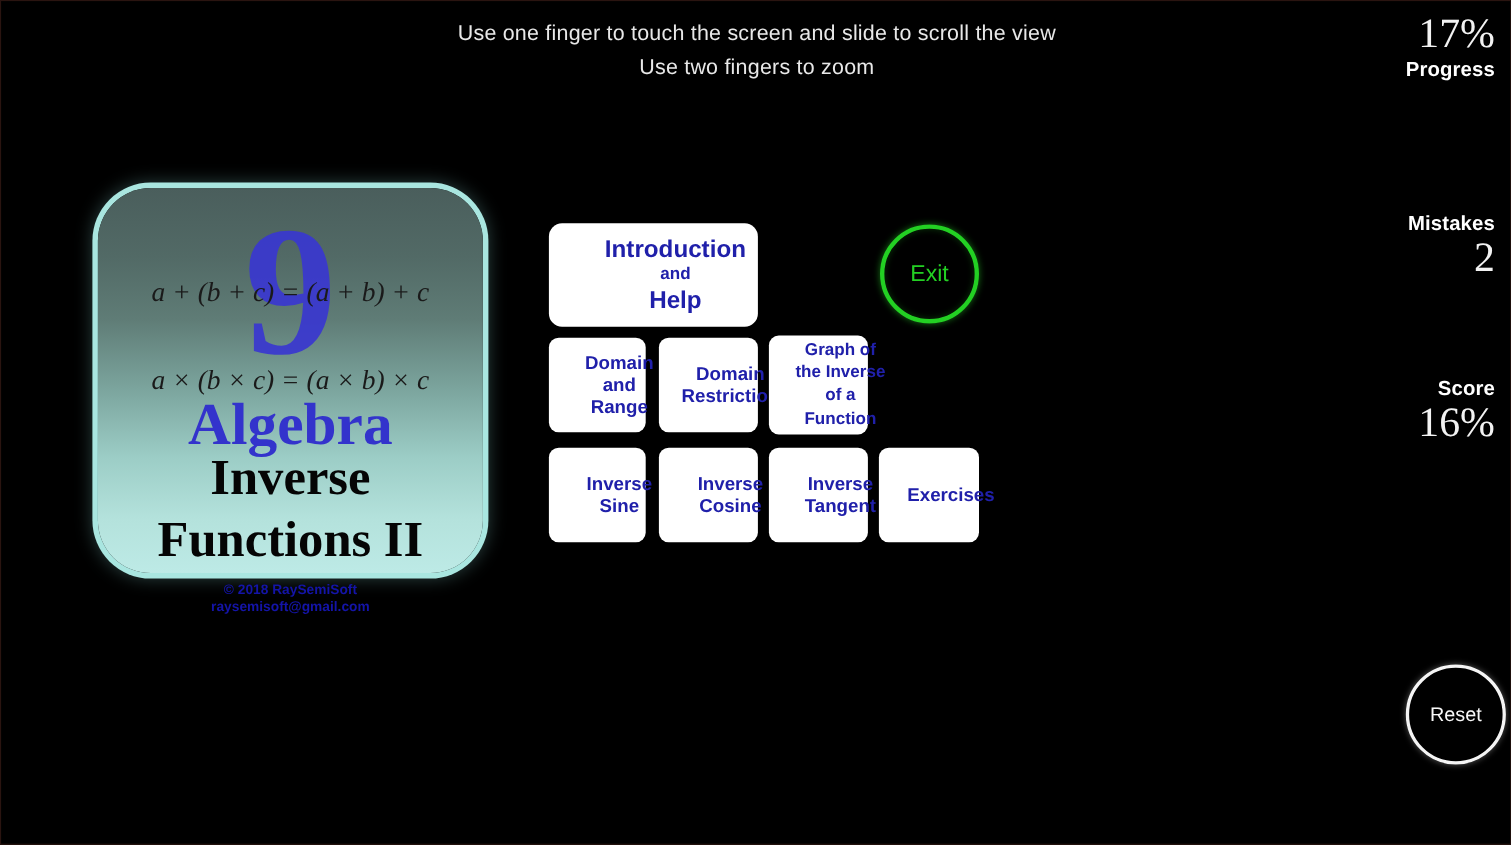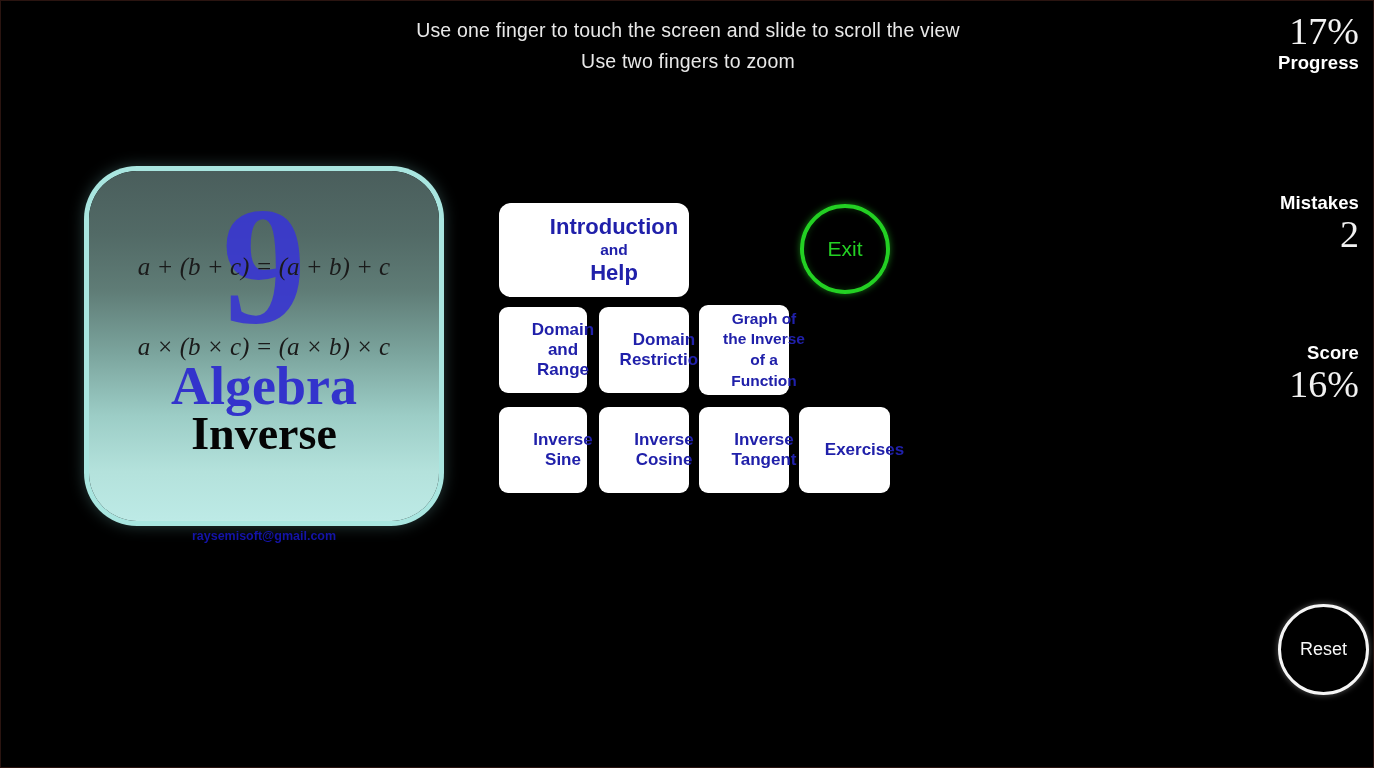--- a/index.html
+++ b/index.html
@@ -234,24 +234,26 @@
 
 </div>
 
 <div id="title-card">
   <div id="card-big-number">9</div>
   <div class="card-formula" id="card-formula-2">a × (b × c) = (a × b) × c</div>
   <div class="card-formula" id="card-formula-1">a + (b + c) = (a + b) + c</div>
   <div id="card-subject">Algebra</div>
   <div id="card-topic">
     <span class="t-line">Inverse</span>
+    <span class="t-line">Functions II</span>
   </div>
 </div>
 
 <div id="copyright">
+  <span>© 2018 RaySemiSoft</span>
   <span>raysemisoft@gmail.com</span>
 </div>
 
 <div class="menu-btn" id="btn-intro">
   <span class="bl big">Introduction</span>
   <span class="bl small">and</span>
   <span class="bl big">Help</span>
 </div>
 
 <div class="menu-btn" id="btn-domain-range">

